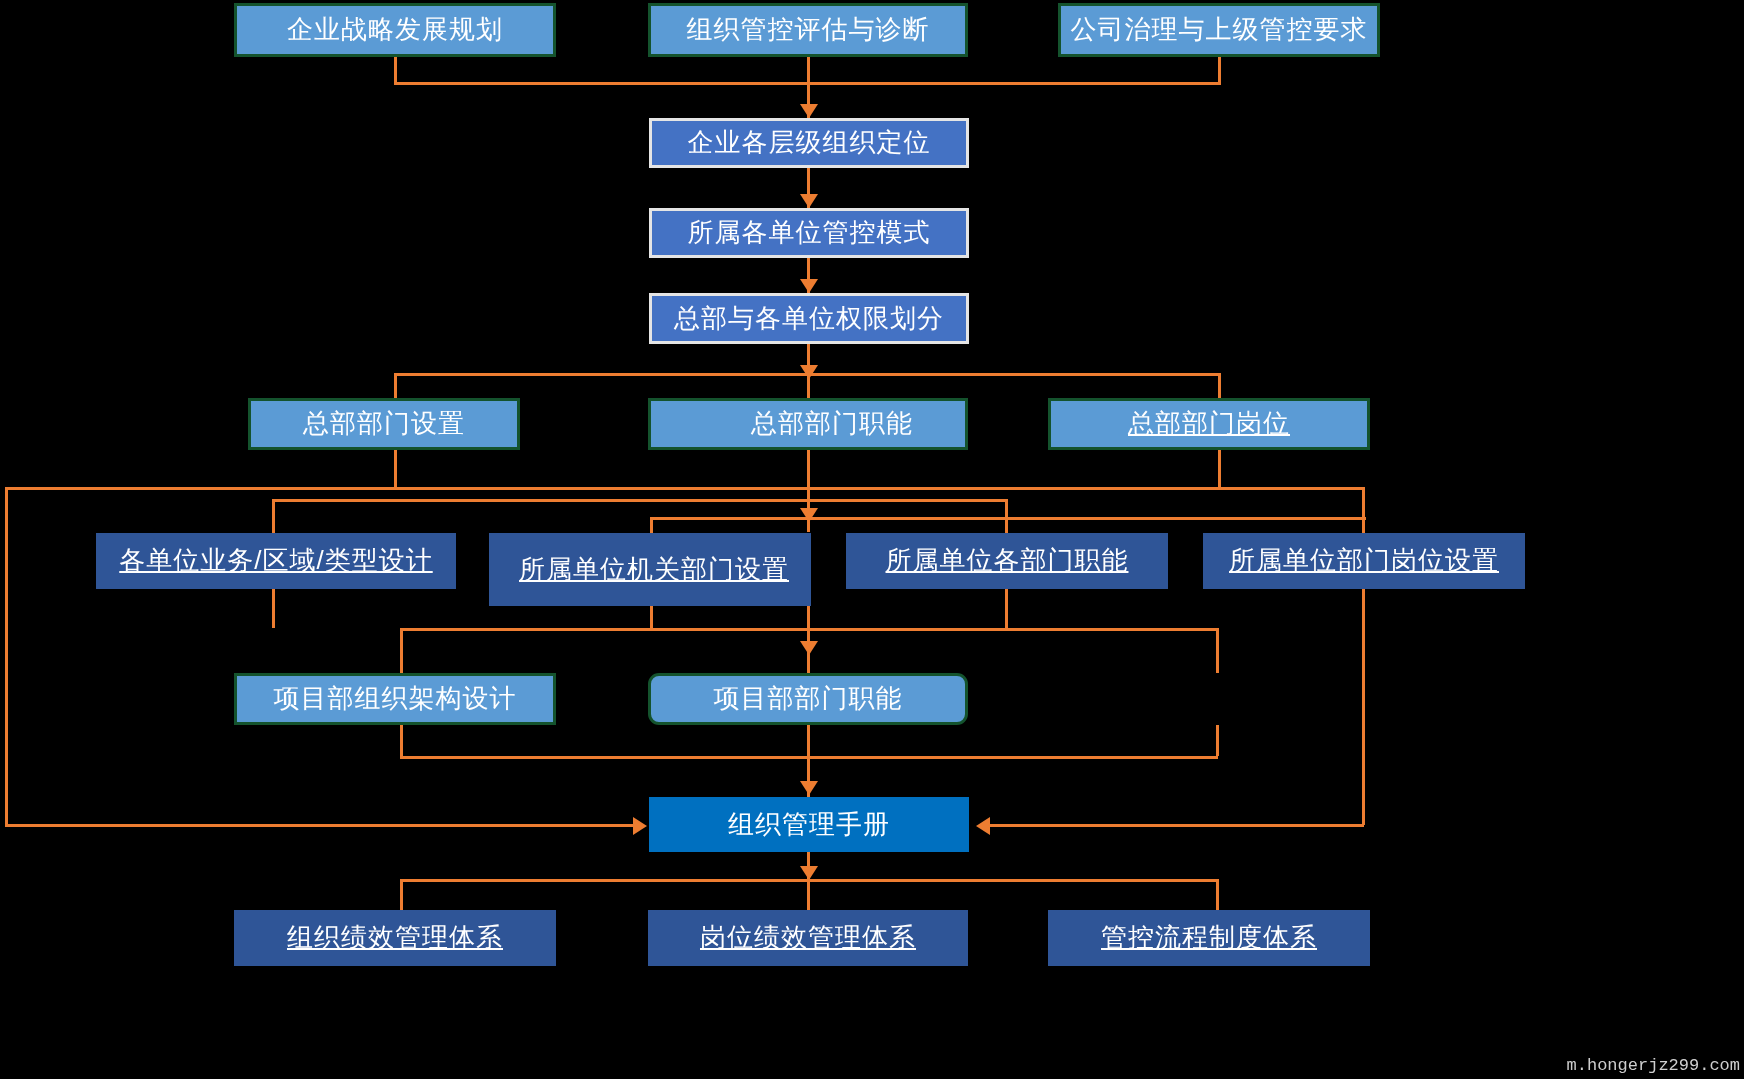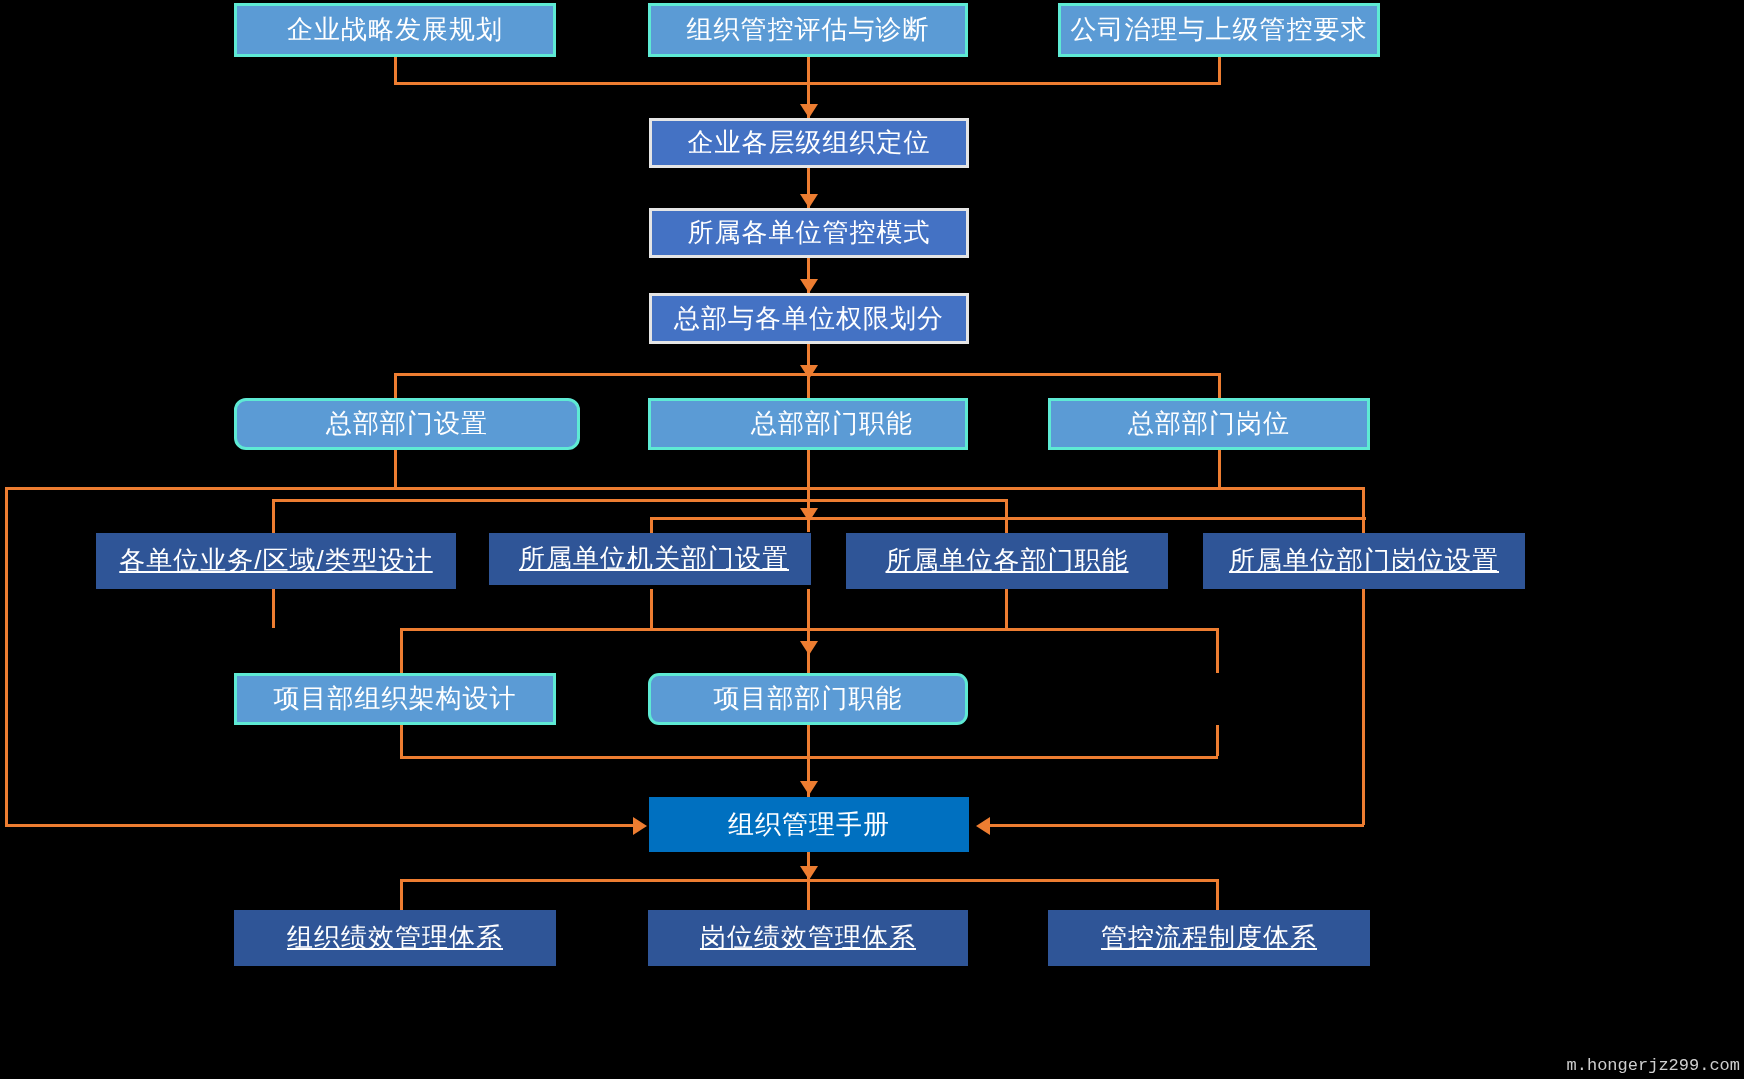--- a/index.html
+++ b/index.html
@@ -5,21 +5,21 @@
   html,body{margin:0;padding:0;background:#000;}
   body{width:1744px;height:1079px;position:relative;overflow:hidden;
        font-family:"Liberation Sans","DejaVu Sans",sans-serif;}
   #stage{position:absolute;left:0;top:0;width:1744px;height:1079px;}
 
   .box{position:absolute;box-sizing:border-box;display:flex;align-items:center;
        justify-content:center;color:#ffffff;text-align:center;line-height:1.15;
        letter-spacing:1px;z-index:5;}
 
   
-  .b-light{background:#5B9BD5;border:3px solid #5eead4;font-size:26px;}
+  .b-light{background:#5B9BD5;border:3px solid #14532d;font-size:26px;}
   
   .b-med{background:#4472C4;border:3px solid #e5e5e5;font-size:26px;}
   
   .b-dark{background:#2F5597;border:none;font-size:26px;text-decoration:underline;}
   
   .b-accent{background:#0070C0;border:none;font-size:26px;}
 
   
   .ln{position:absolute;background:#ED7D31;z-index:2;}
   .lh{height:3px;}
@@ -105,26 +105,26 @@
   <div class="arw arw-d" style="left:800px;top:866px;"></div>
 
   <div class="box b-light" style="left:234px;top:3px;width:322px;height:54px;">企业战略发展规划</div>
   <div class="box b-light" style="left:648px;top:3px;width:320px;height:54px;">组织管控评估与诊断</div>
   <div class="box b-light" style="left:1058px;top:3px;width:322px;height:54px;">公司治理与上级管控要求</div>
 
   <div class="box b-med" style="left:649px;top:118px;width:320px;height:50px;">企业各层级组织定位</div>
   <div class="box b-med" style="left:649px;top:208px;width:320px;height:50px;">所属各单位管控模式</div>
   <div class="box b-med" style="left:649px;top:293px;width:320px;height:51px;">总部与各单位权限划分</div>
 
-  <div class="box b-light" style="left:234px;top:398px;width:346px;height:52px;border-radius:12px;">总部部门设置</div>
+  <div class="box b-light" style="left:248px;top:398px;width:272px;height:52px;">总部部门设置</div>
   <div class="box b-light" style="left:648px;top:398px;width:320px;height:52px;padding-left:48px;">总部部门职能</div>
-  <div class="box b-light" style="left:1048px;top:398px;width:322px;height:52px;">总部部门岗位</div>
+  <div class="box b-light" style="left:1048px;top:398px;width:322px;height:52px;text-decoration:underline;">总部部门岗位</div>
 
   <div class="box b-dark" style="left:96px;top:533px;width:360px;height:56px;">各单位业务/区域/类型设计</div>
-  <div class="box b-dark" style="left:489px;top:533px;width:322px;height:52px;padding-left:8px;">所属单位机关部门设置</div>
+  <div class="box b-dark" style="left:489px;top:533px;width:322px;height:73px;padding-left:8px;">所属单位机关部门设置</div>
   <div class="box b-dark" style="left:846px;top:533px;width:322px;height:56px;">所属单位各部门职能</div>
   <div class="box b-dark" style="left:1203px;top:533px;width:322px;height:56px;">所属单位部门岗位设置</div>
 
   <div class="box b-light" style="left:234px;top:673px;width:322px;height:52px;">项目部组织架构设计</div>
   <div class="box b-light" style="left:648px;top:673px;width:320px;height:52px;border-radius:11px;">项目部部门职能</div>
 
   <div class="box b-accent" style="left:649px;top:797px;width:320px;height:55px;">组织管理手册</div>
 
   <div class="box b-dark" style="left:234px;top:910px;width:322px;height:56px;">组织绩效管理体系</div>
   <div class="box b-dark" style="left:648px;top:910px;width:320px;height:56px;">岗位绩效管理体系</div>

